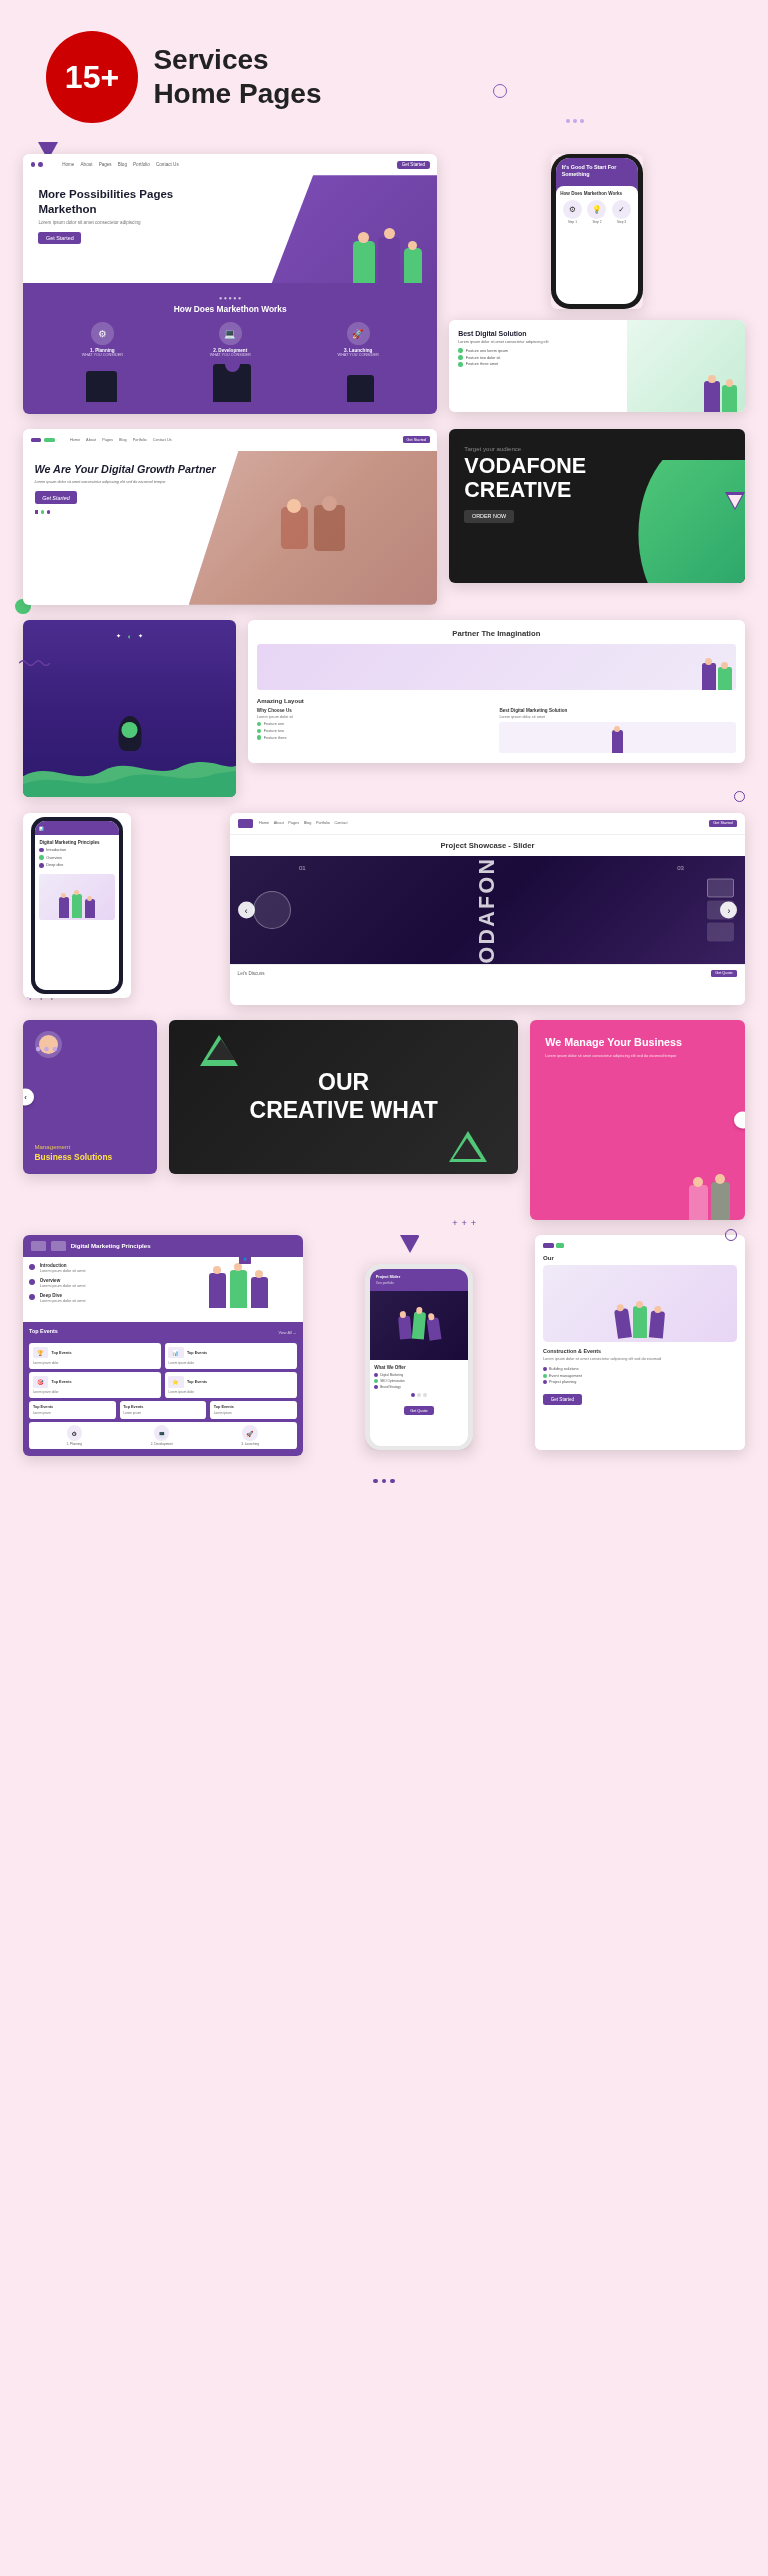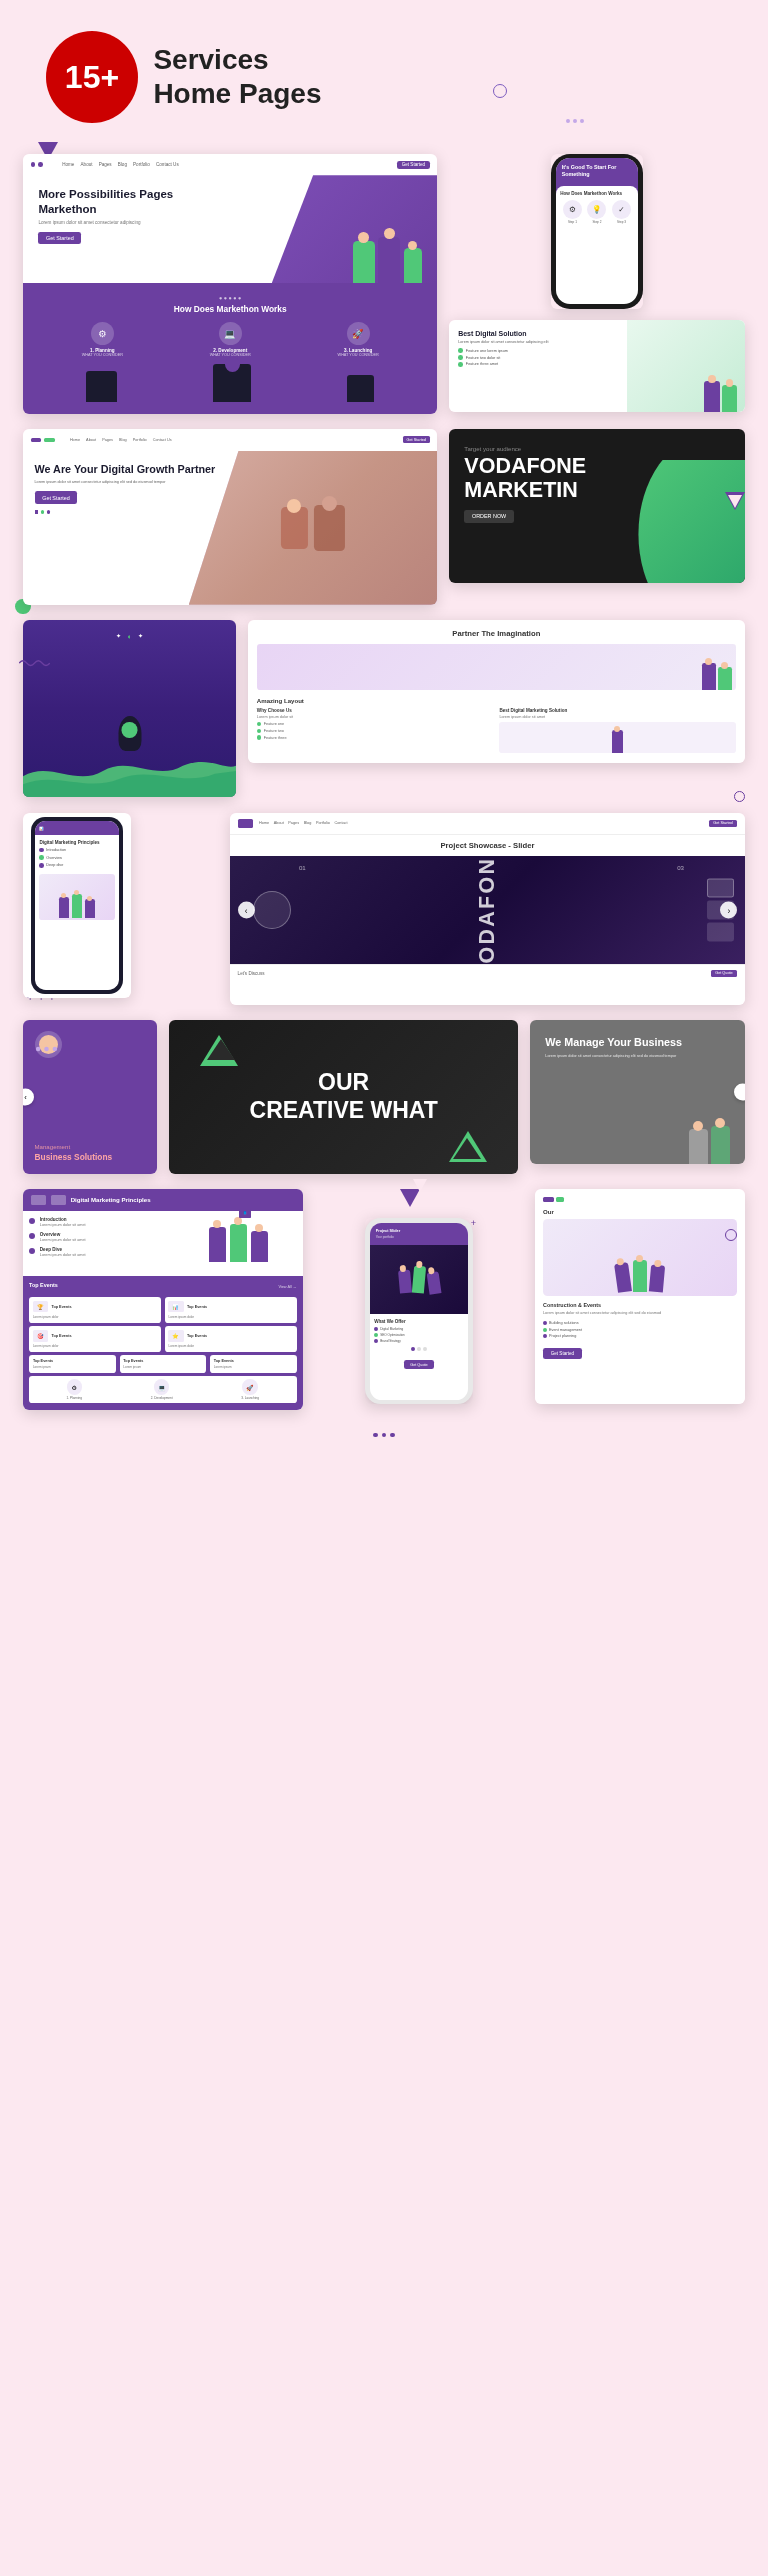--- a/index.html
+++ b/index.html
@@ -208,22 +208,22 @@
       flex-direction: column;
       align-items: center;
       justify-content: center;
       color: white;
       position: relative;
       overflow: hidden;
     }
 
     
     .mockup-manage {
-      background: #737373;
-      height: 144px;
+      background: #ec4899;
+      height: 200px;
       padding: 15.4px;
       color: white;
       position: relative;
       overflow: hidden;
     }
 
     
     .mockup-principles {
       background: white;
       min-height: 215px;
@@ -493,21 +493,21 @@
 
             <div style="position:absolute;top:50%;left:50%;transform:translate(-50%,-50%);display:flex;gap:6.1px;align-items:center;">
               <div style="width:27px;height:42px;background:rgba(180,100,80,0.7);border-radius:4.6px;position:relative;">
                 <div style="width:14px;height:14px;background:#f5c5a3;border-radius:50%;position:absolute;top:-7.7px;left:6.1px;"></div>
               </div>
               <div style="width:31px;height:46px;background:rgba(160,90,70,0.7);border-radius:4.6px;position:relative;">
                 <div style="width:15.4px;height:15.4px;background:#d4a090;border-radius:50%;position:absolute;top:-9.2px;left:7.7px;"></div>
               </div>
             </div>
           </div>
-          <div style="padding:11.5px;position:relative;z-index:2;max-width:50%;">
+          <div style="padding:11.5px;position:relative;z-index:2;max-width:50%;font-style:italic;">
             <div style="font-size:10.8px;font-weight:700;color:#1a1a2e;line-height:1.3;">We Are Your Digital Growth Partner</div>
             <div style="font-size:3.8px;color:#666;margin-top:3.8px;line-height:1.4;">Lorem ipsum dolor sit amet consectetur adipiscing elit sed do eiusmod tempor</div>
             <div style="background:#6b3fa0;color:white;padding:3.1px 7.7px;border-radius:2.3px;font-size:5.4px;margin-top:6.1px;display:inline-block;">Get Started</div>
             
             <div style="display:flex;gap:2.3px;margin-top:6.1px;">
               <span style="width:3.8px;height:3.8px;background:#6b3fa0;border-radius:50;display:block;"></span>
               <span style="width:3.8px;height:3.8px;background:#50c878;border-radius:50%;display:block;"></span>
               <span style="width:3.8px;height:3.8px;background:#6b3fa0;border-radius:50%;display:block;"></span>
             </div>
           </div>
@@ -516,21 +516,21 @@
     </div>
 
     <div class="row2-right">
       <div class="screenshot-card">
         <div class="mockup-dark">
           <div class="creative-img-area"></div>
           <div style="position:relative;z-index:2;">
             <div class="creative-tag">Target your audience</div>
             <div class="creative-title">
               <span>VODAFONE</span><br>
-              <span>MARKETIN</span>
+              <span>CREATIVE</span>
             </div>
             <div class="creative-btn">ORDER NOW</div>
           </div>
         </div>
       </div>
     </div>
   </div>
 
   <div style="position:absolute;right:23px;top:637px;width:10.8px;height:10.8px;border-radius:50%;border:1.5px solid #6b3fa0;"></div>
 
@@ -728,21 +728,21 @@
     <div style="flex:0.5;">
       <div class="screenshot-card" style="min-height:154px;">
         <div style="background:#6b3fa0;height:154px;position:relative;overflow:hidden;display:flex;flex-direction:column;justify-content:flex-end;padding:11.5px;">
 
           <div style="position:absolute;top:11.5px;left:11.5px;width:27px;height:27px;background:rgba(255,255,255,0.2);border-radius:50%;display:flex;align-items:center;justify-content:center;">
             <div style="width:19px;height:19px;background:#f5c5a3;border-radius:50%;"></div>
           </div>
 
           <div style="position:absolute;left:-6.1px;top:50%;transform:translateY(-50%);width:17px;height:17px;background:white;border-radius:50%;display:flex;align-items:center;justify-content:center;font-size:7.7px;box-shadow:0 1.5px 3.8px rgba(0,0,0,0.2);">‹</div>
 
-          <div style="color:#fca5a5;">
+          <div style="color:#fde047;">
             <div style="font-size:6.1px;opacity:0.8;margin-bottom:2.3px;">Management</div>
             <div style="font-size:8.4px;font-weight:700;">Business Solutions</div>
           </div>
         </div>
       </div>
     </div>
 
     <div style="flex:1.3;">
       <div class="screenshot-card">
         <div class="mockup-creative-space">

